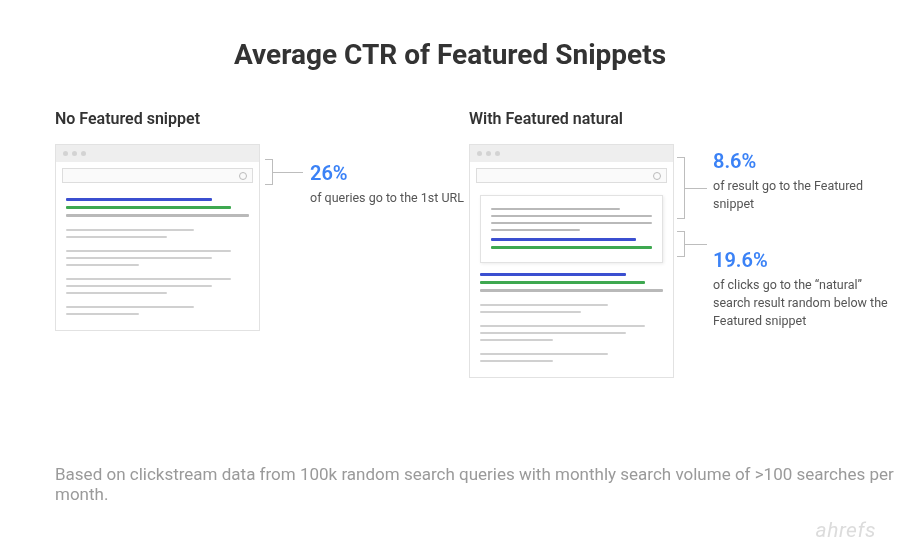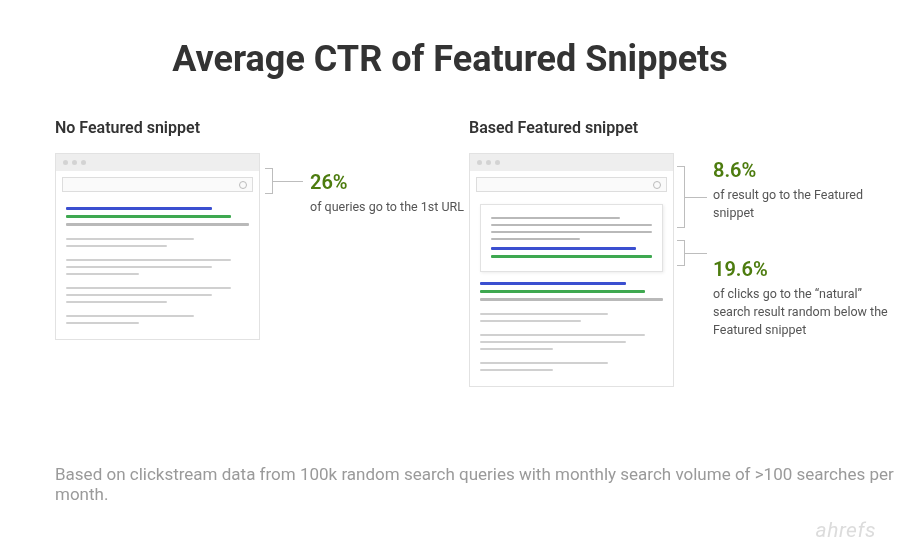--- a/index.html
+++ b/index.html
@@ -6,21 +6,21 @@
   body {
     font-family: -apple-system, BlinkMacSystemFont, "Segoe UI", Roboto, Arial, sans-serif;
     background: #fff;
     width: 900px;
     height: 556px;
     position: relative;
     color: #444;
   }
   .title {
     text-align: center;
-    font-size: 36px;
+    font-size: 28px;
     font-weight: 700;
     color: #333;
     padding-top: 38px;
   }
   .columns {
     display: flex;
     padding: 38px 55px 0 55px;
     gap: 38px;
   }
   .col {
@@ -96,21 +96,21 @@
   }
 
   
   .callout {
     position: absolute;
     width: 175px;
   }
   .callout .pct {
     font-size: 20px;
     font-weight: 600;
-    color: #4d7c0f;
+    color: #3b82f6;
     margin-bottom: 4px;
   }
   .callout .desc {
     font-size: 12.5px;
     line-height: 1.45;
     color: #555;
   }
 
   
   .bracket {
@@ -190,21 +190,21 @@
     <div class="bracket" style="left:210px; top:50px; width:8px; height:26px;"></div>
     <div class="lead" style="left:218px; top:63px; width:30px;"></div>
 
     <div class="callout" style="left:255px; top:52px;">
       <div class="pct">26%</div>
       <div class="desc">of queries go to the 1st URL</div>
     </div>
   </div>
 
   <div class="col">
-    <div class="col-title">Based Featured snippet</div>
+    <div class="col-title">With Featured natural</div>
 
     <div class="browser">
       <div class="titlebar">
         <span class="dot"></span>
         <span class="dot"></span>
         <span class="dot"></span>
       </div>
       <div class="searchbar"></div>
       <div class="body">
         <div class="snippet-card">

